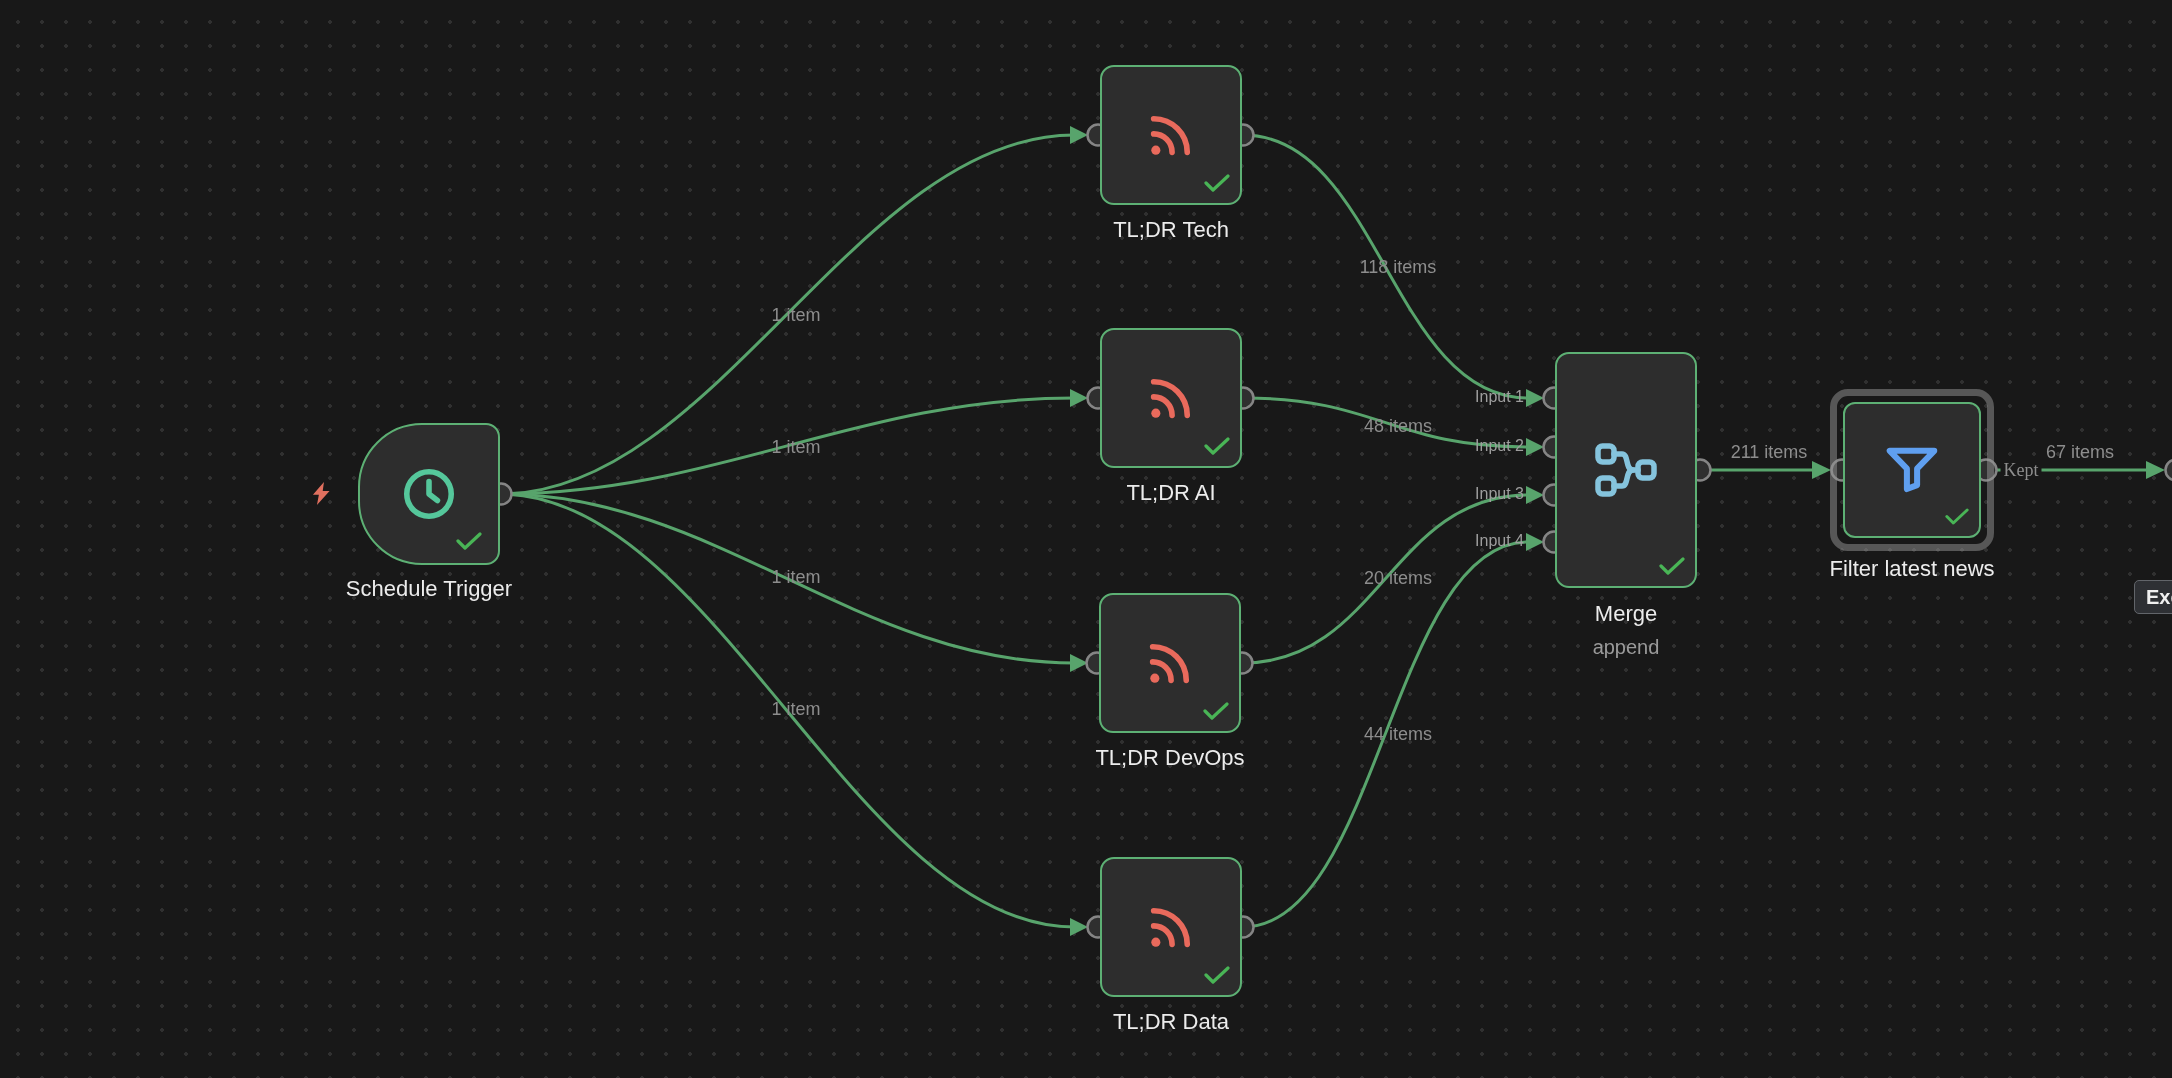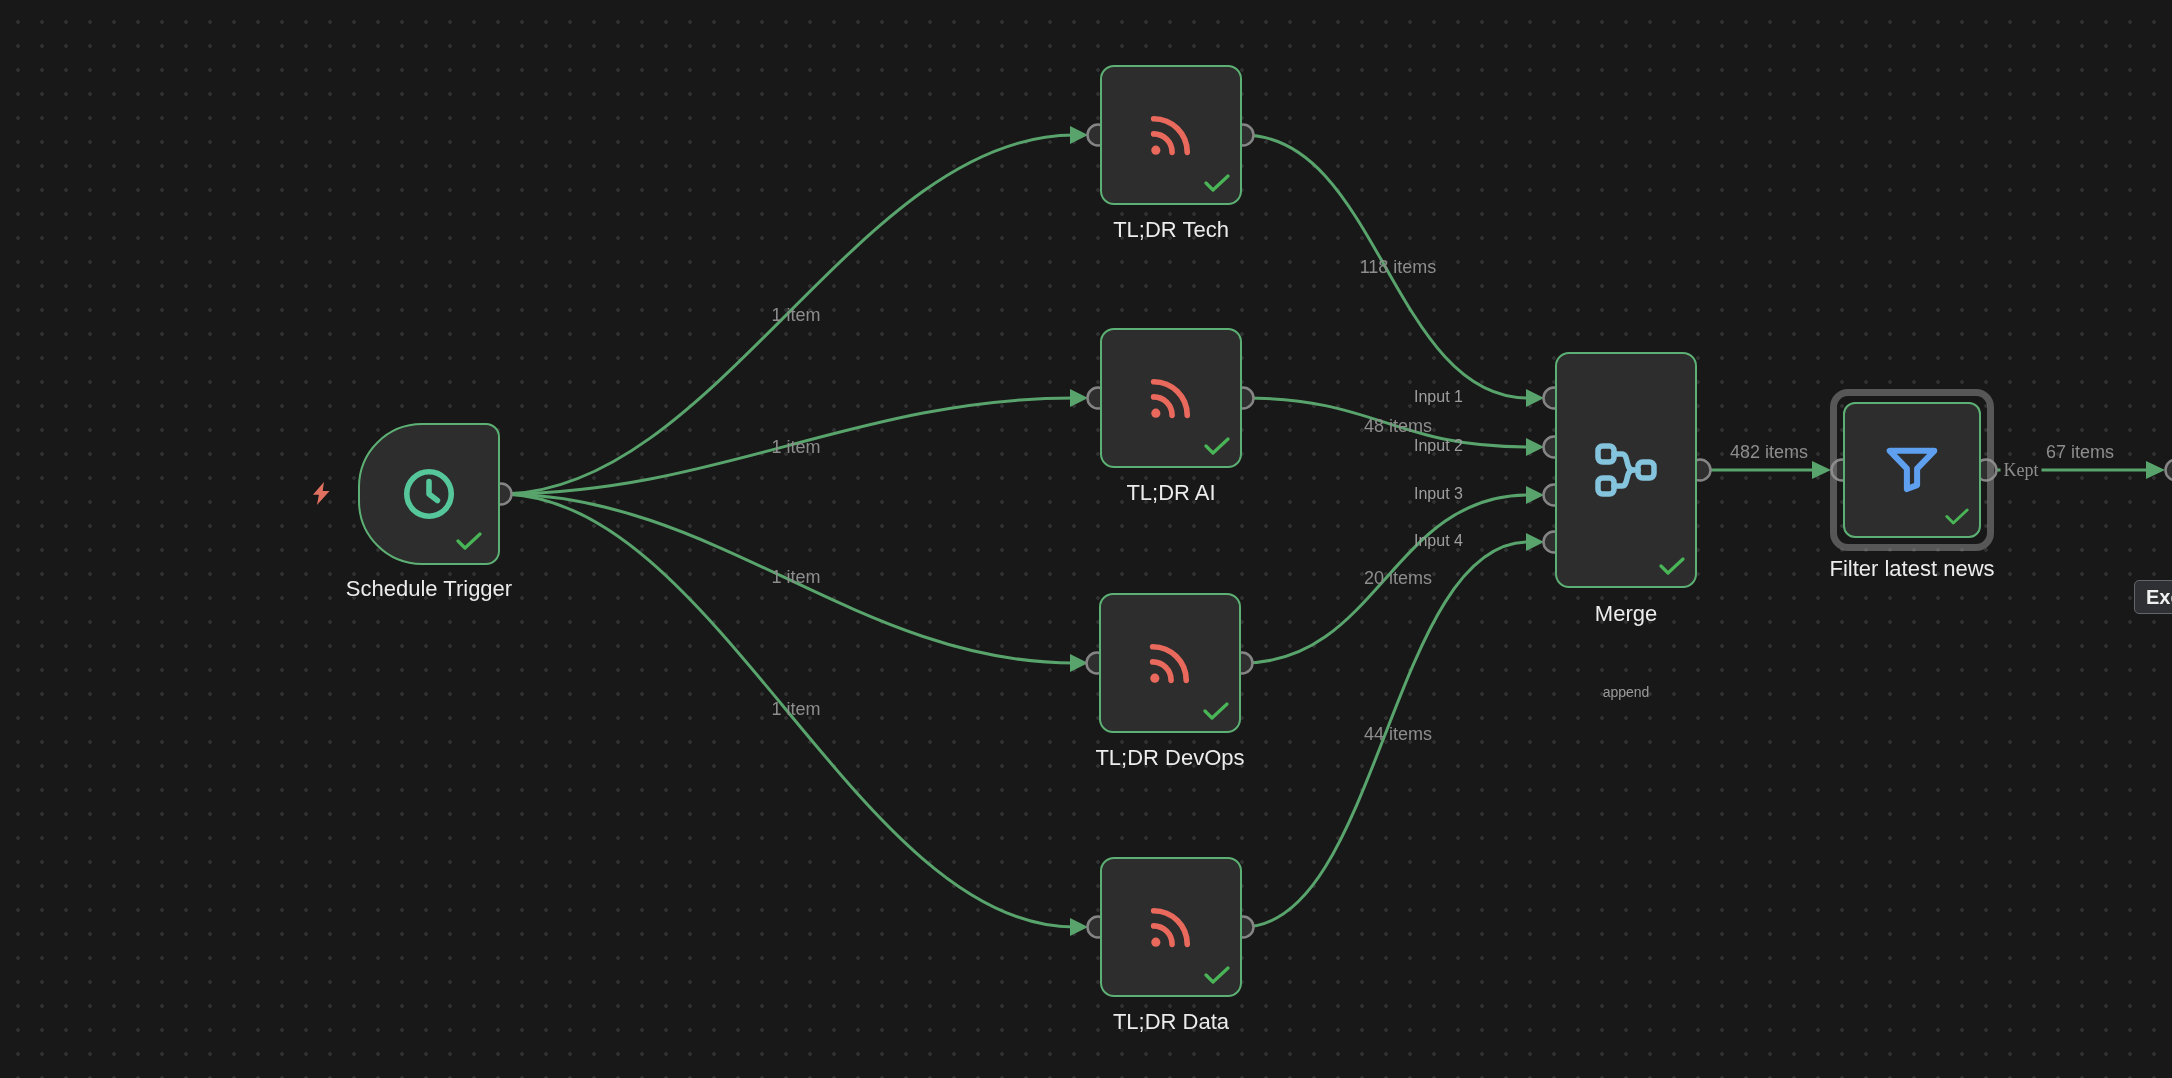--- a/index.html
+++ b/index.html
@@ -19,31 +19,31 @@
     box-sizing:border-box;z-index:2;display:flex;align-items:center;justify-content:center;
   }
   .node.square{border-radius:14px;}
   .node.trigger{border-radius:64px 14px 14px 64px;}
   .check{position:absolute;right:10px;bottom:11px;}
   .node-label{
     position:absolute;z-index:3;color:#ececec;font-size:22px;font-weight:500;
     text-align:left;white-space:nowrap;transform:translateX(-50%);
   }
   .sub-label{
-    position:absolute;z-index:3;color:#9a9a9a;font-size:14px;font-weight:400;
-    text-align:right;white-space:nowrap;transform:translateX(-50%);margin-top:48px;
+    position:absolute;z-index:3;color:#9a9a9a;font-size:20px;font-weight:400;
+    text-align:right;white-space:nowrap;transform:translateX(-50%);
   }
   .edge-label{
     position:absolute;z-index:3;color:#8d8d8d;font-size:18px;
     white-space:nowrap;transform:translate(-50%,-50%);
   }
   .edge-label.on-line{background:#181818;padding:0 3px;font-family:Liberation Serif, serif;}
   .input-label{
     position:absolute;z-index:3;color:#9e9e9e;font-size:16px;
-    width:110px;white-space:nowrap;
+    width:110px;text-align:right;white-space:nowrap;
   }
   .selection-ring{
     position:absolute;z-index:1;border:7px solid rgba(150,150,150,0.5);
     border-radius:18px;box-sizing:border-box;
   }
   .bolt{position:absolute;z-index:3;}
   .overflow-box{
     position:absolute;z-index:4;width:52px;height:34px;line-height:33px;
     background:#2e3034;border:1.5px solid #62656a;border-radius:5px;
     color:#f0f0f0;font-size:20px;font-weight:600;padding-left:11px;box-sizing:border-box;
@@ -196,19 +196,19 @@
   <div class="node-label" style="left:1912px;top:556px">Filter latest news</div>
 
   <div class="edge-label" style="left:796px;top:315px">1 item</div>
   <div class="edge-label" style="left:796px;top:447px">1 item</div>
   <div class="edge-label" style="left:796px;top:577px">1 item</div>
   <div class="edge-label" style="left:796px;top:709px">1 item</div>
   <div class="edge-label" style="left:1398px;top:267px">118 items</div>
   <div class="edge-label" style="left:1398px;top:426px">48 items</div>
   <div class="edge-label" style="left:1398px;top:578px">20 items</div>
   <div class="edge-label" style="left:1398px;top:734px">44 items</div>
-  <div class="edge-label" style="left:1769px;top:452px">482 items</div>
+  <div class="edge-label" style="left:1769px;top:452px">211 items</div>
   <div class="edge-label" style="left:2080px;top:452px">67 items</div>
   <div class="edge-label on-line" style="left:2021px;top:470px">Kept</div>
 
   <div class="overflow-box" style="left:2134px;top:580px">Exe</div>
 
 </div>
 
 </body></html>

